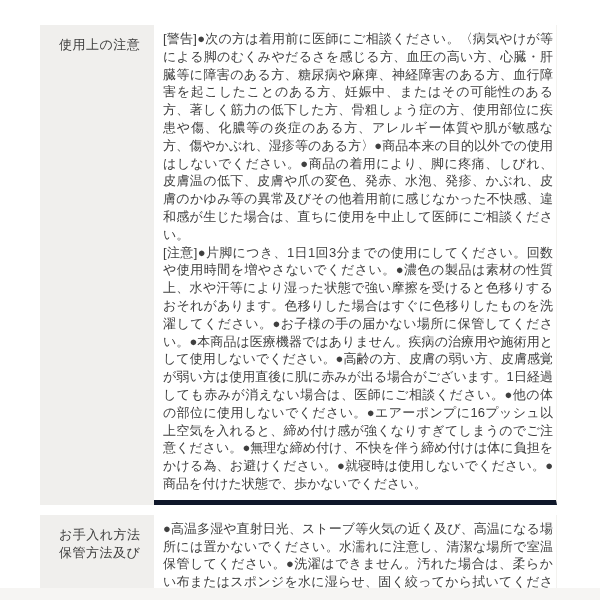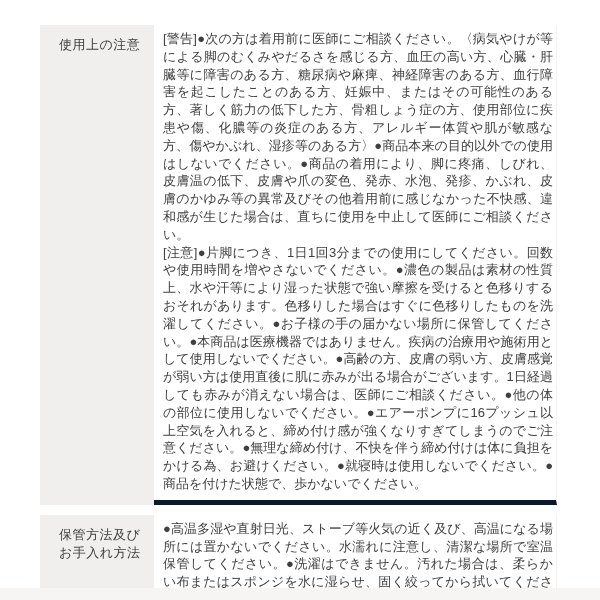--- a/index.html
+++ b/index.html
@@ -76,22 +76,22 @@
       <span class="label-line">使用上の注意</span>
     </div>
     <div class="content-cell">
       <p>[警告]●次の方は着用前に医師にご相談ください。〈病気やけが等による脚のむくみやだるさを感じる方、血圧の高い方、心臓・肝臓等に障害のある方、糖尿病や麻痺、神経障害のある方、血行障害を起こしたことのある方、妊娠中、またはその可能性のある方、著しく筋力の低下した方、骨粗しょう症の方、使用部位に疾患や傷、化膿等の炎症のある方、アレルギー体質や肌が敏感な方、傷やかぶれ、湿疹等のある方〉●商品本来の目的以外での使用はしないでください。●商品の着用により、脚に疼痛、しびれ、皮膚温の低下、皮膚や爪の変色、発赤、水泡、発疹、かぶれ、皮膚のかゆみ等の異常及びその他着用前に感じなかった不快感、違和感が生じた場合は、直ちに使用を中止して医師にご相談ください。</p>
       <p>[注意]●片脚につき、1日1回3分までの使用にしてください。回数や使用時間を増やさないでください。●濃色の製品は素材の性質上、水や汗等により湿った状態で強い摩擦を受けると色移りするおそれがあります。色移りした場合はすぐに色移りしたものを洗濯してください。●お子様の手の届かない場所に保管してください。●本商品は医療機器ではありません。疾病の治療用や施術用として使用しないでください。●高齢の方、皮膚の弱い方、皮膚感覚が弱い方は使用直後に肌に赤みが出る場合がございます。1日経過しても赤みが消えない場合は、医師にご相談ください。●他の体の部位に使用しないでください。●エアーポンプに16プッシュ以上空気を入れると、締め付け感が強くなりすぎてしまうのでご注意ください。●無理な締め付け、不快を伴う締め付けは体に負担をかける為、お避けください。●就寝時は使用しないでください。●商品を付けた状態で、歩かないでください。</p>
     </div>
   </div>
 
   <div class="spec-row">
     <div class="label-cell">
+      <span class="label-line">お手入れ方法</span>
       <span class="label-line">保管方法及び</span>
-      <span class="label-line">お手入れ方法</span>
     </div>
     <div class="content-cell">
       <p>●高温多湿や直射日光、ストーブ等火気の近く及び、高温になる場所には置かないでください。水濡れに注意し、清潔な場所で室温保管してください。●洗濯はできません。汚れた場合は、柔らかい布またはスポンジを水に湿らせ、固く絞ってから拭いてください。</p>
     </div>
   </div>
 
 </div>
 
 <div class="bottom-strip"></div>
 

